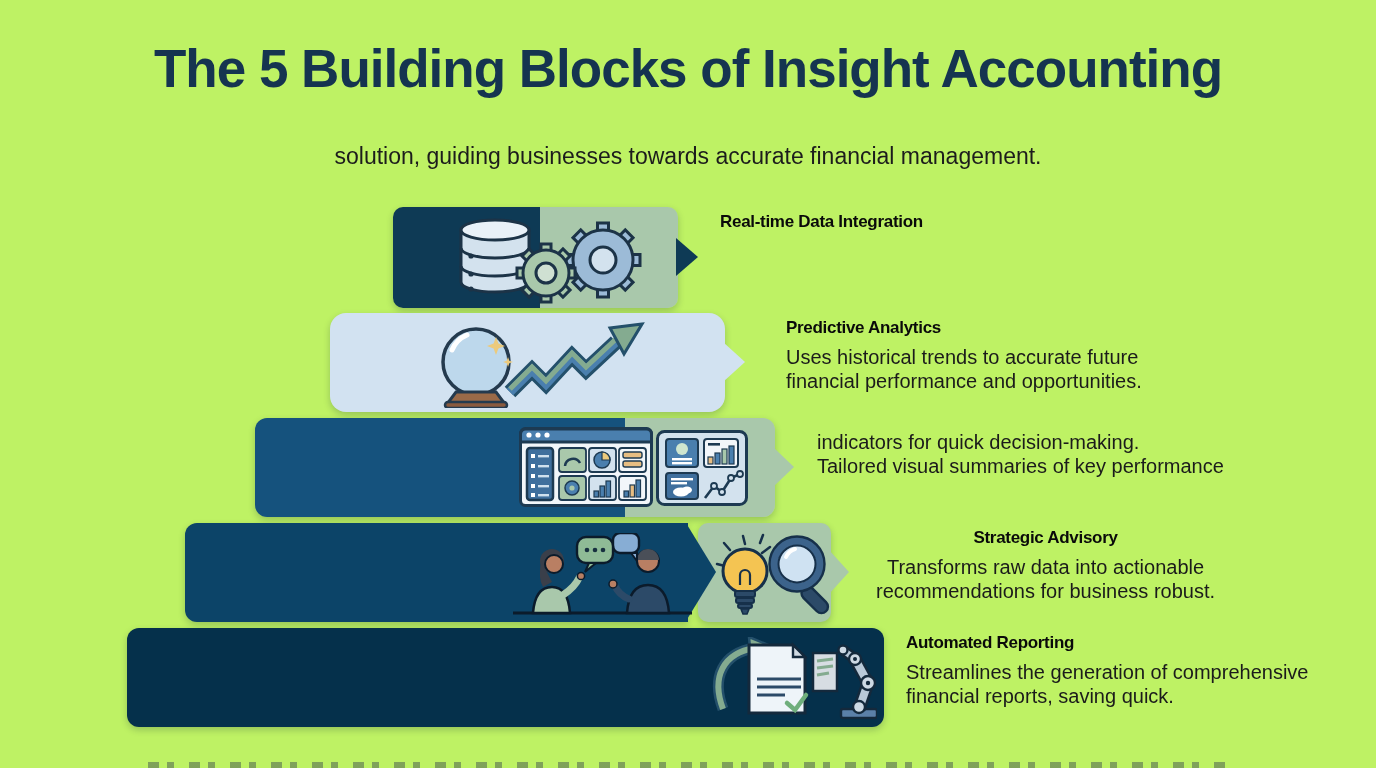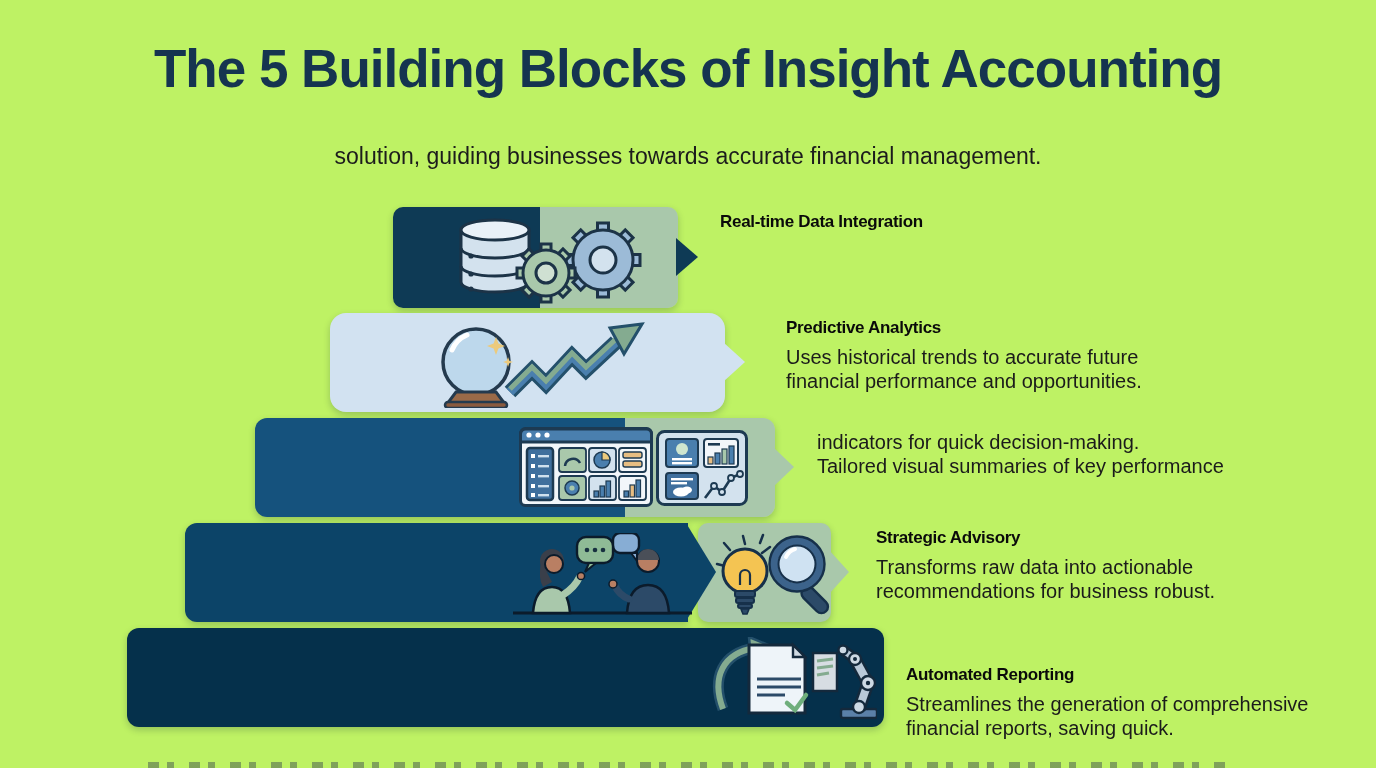--- a/index.html
+++ b/index.html
@@ -42,22 +42,22 @@
   #tip4{left:829px;top:550px;border-top:22px solid transparent;border-bottom:22px solid transparent;border-left:20px solid #a9c8ab;}
   
   #bar5{left:127px;top:628px;width:757px;height:99px;border-radius:12px;background:#05304b;}
   
   .entry{position:absolute;color:#101010;}
   .entry h3{margin:0;font-size:17px;font-weight:700;color:#0a0a0a;letter-spacing:-.3px;}
   .entry .desc{font-size:20px;line-height:24px;color:#1b1b1b;margin-top:7px;}
   #entry1{left:720px;top:212px;}
   #entry2{left:770px;top:318px;margin-left:16px;}
   #entry3{left:817px;top:423px;}
-  #entry4{left:876px;top:528px;}
-  #entry5{left:906px;top:633px;margin-top:32px;}
+  #entry4{left:876px;top:528px;text-align:center;}
+  #entry5{left:906px;top:633px;}
   
   .icon{position:absolute;}
   
   #clipped-row{
     position:absolute;left:148px;top:762px;width:1085px;height:6px;opacity:.45;
     background:repeating-linear-gradient(90deg,#33404d 0 11px,transparent 11px 19px,#33404d 19px 26px,transparent 26px 41px);
   }
 </style>
 </head>
 <body>

